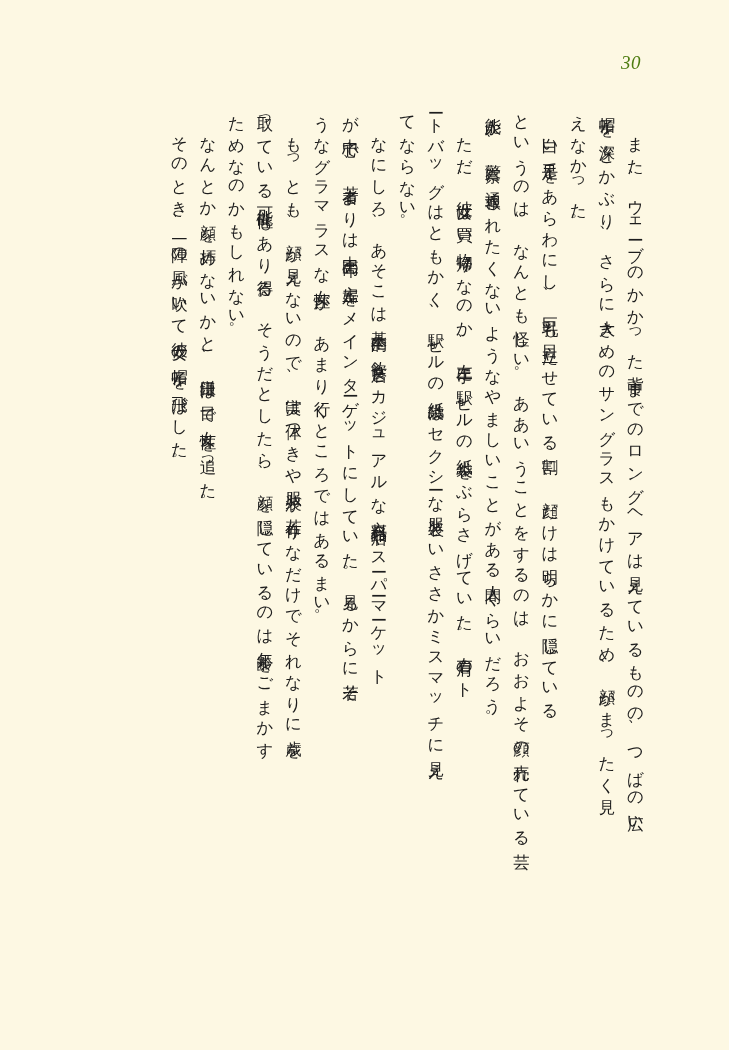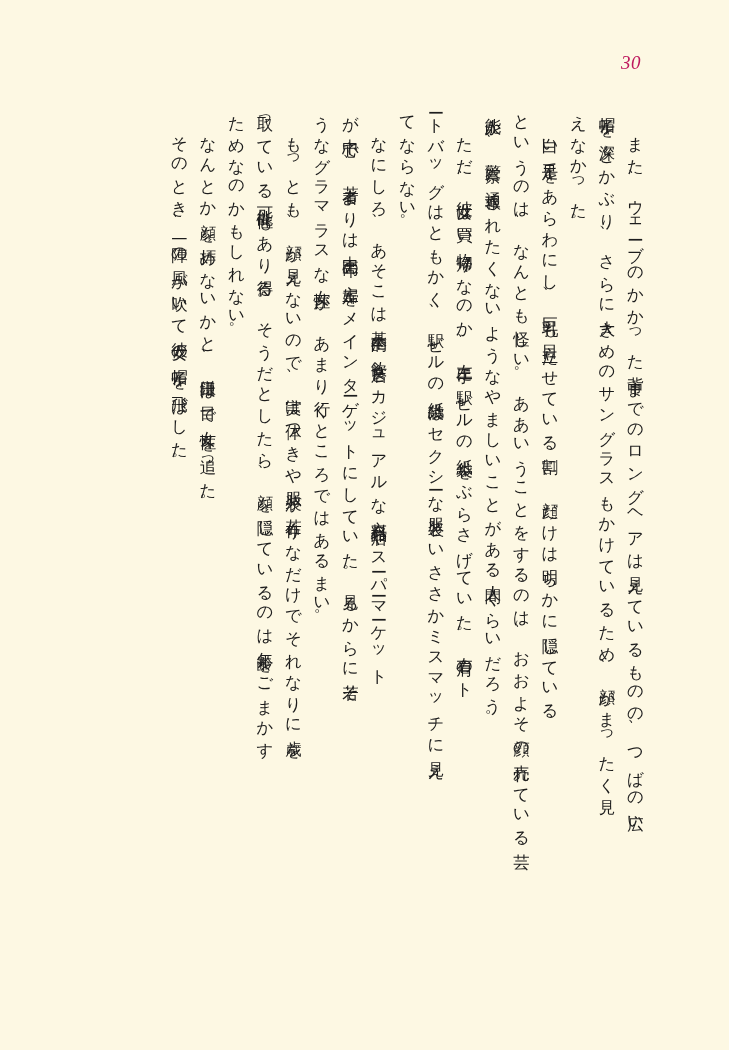--- a/index.html
+++ b/index.html
@@ -21,21 +21,21 @@
     box-sizing: border-box;
   }
   
   #page-number {
     position: absolute;
     top: 52px;
     right: 88px;
     font-family: "Liberation Serif", serif;
     font-size: 19px;
     font-style: italic;
-    color: #be185d;
+    color: #4d7c0f;
     letter-spacing: 0.5px;
   }
   
   #body-text {
     position: absolute;
     top: 104px;
     right: 86px;
     left: 86px;
     height: 880px;
     display: flex;

